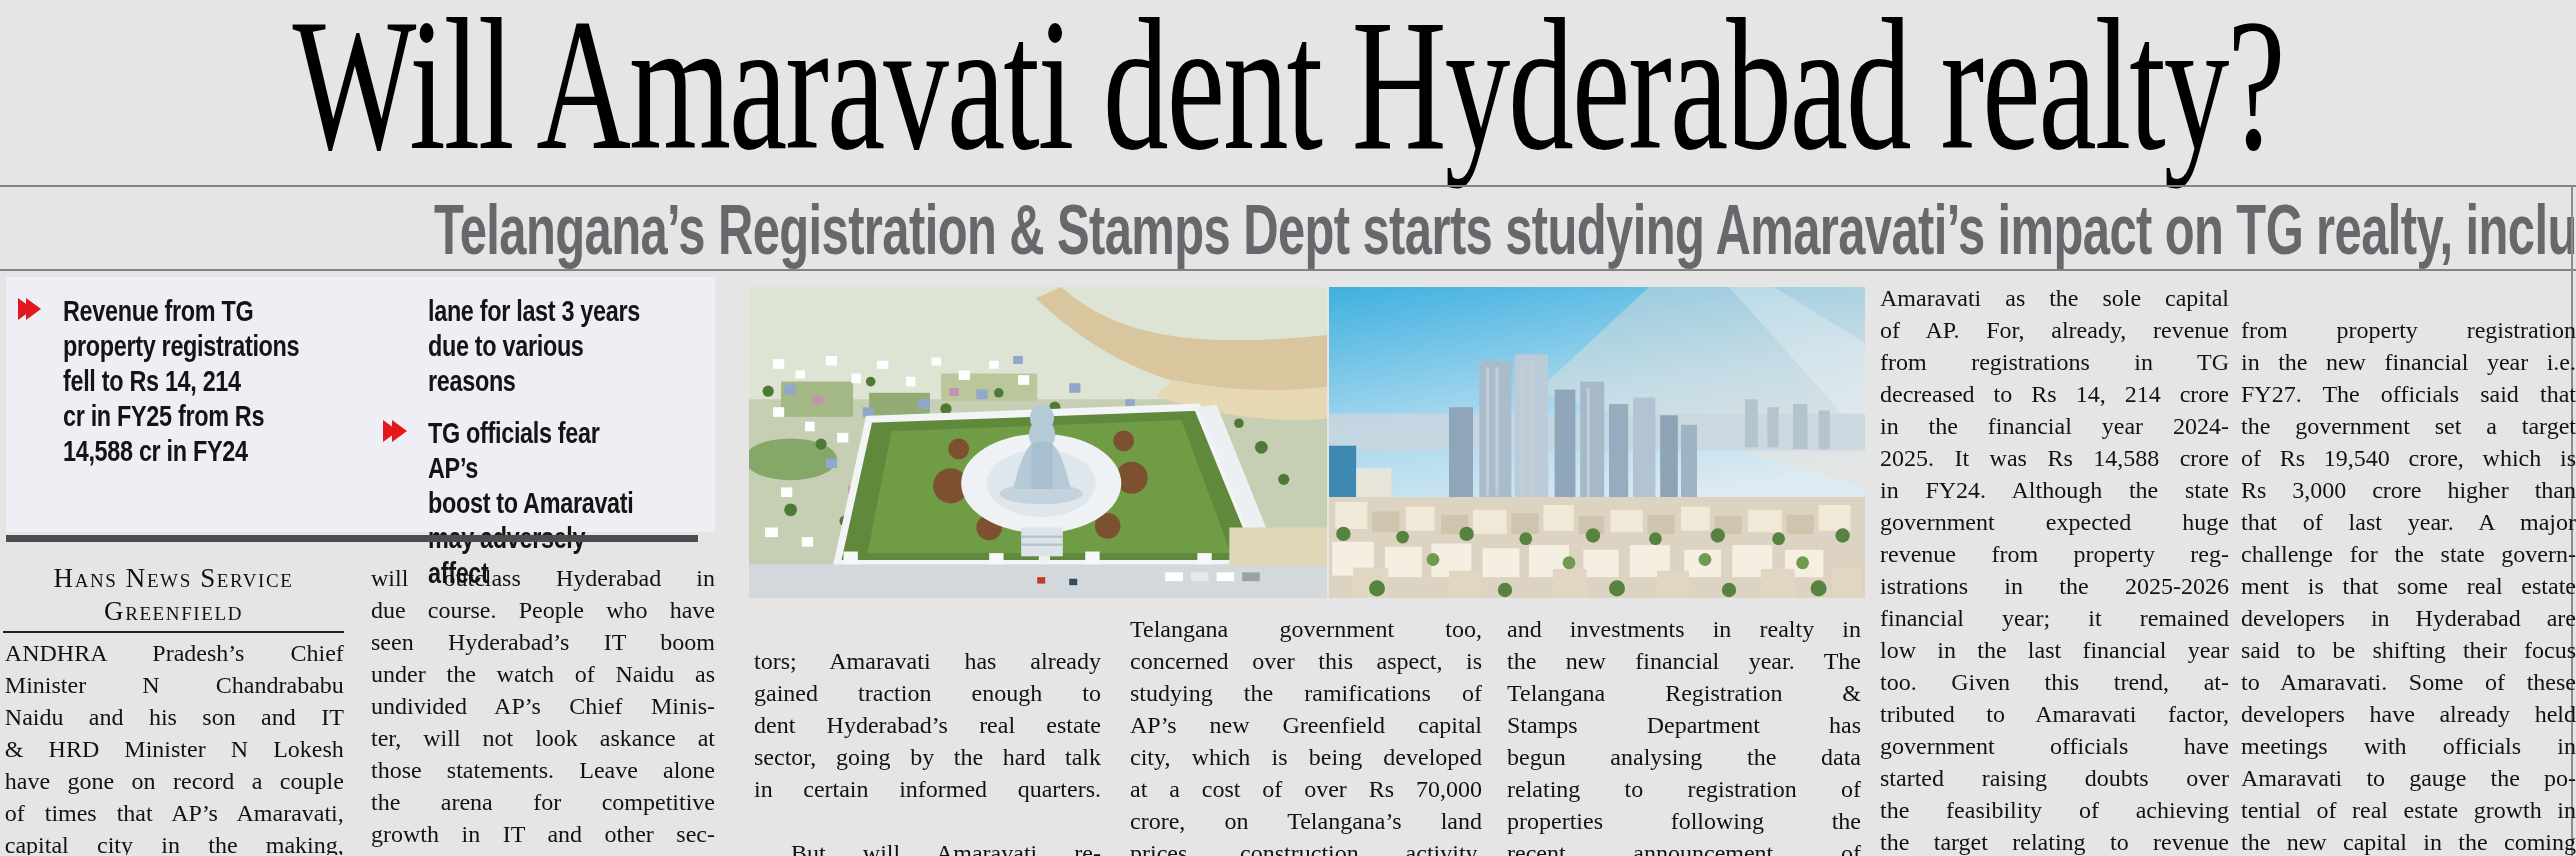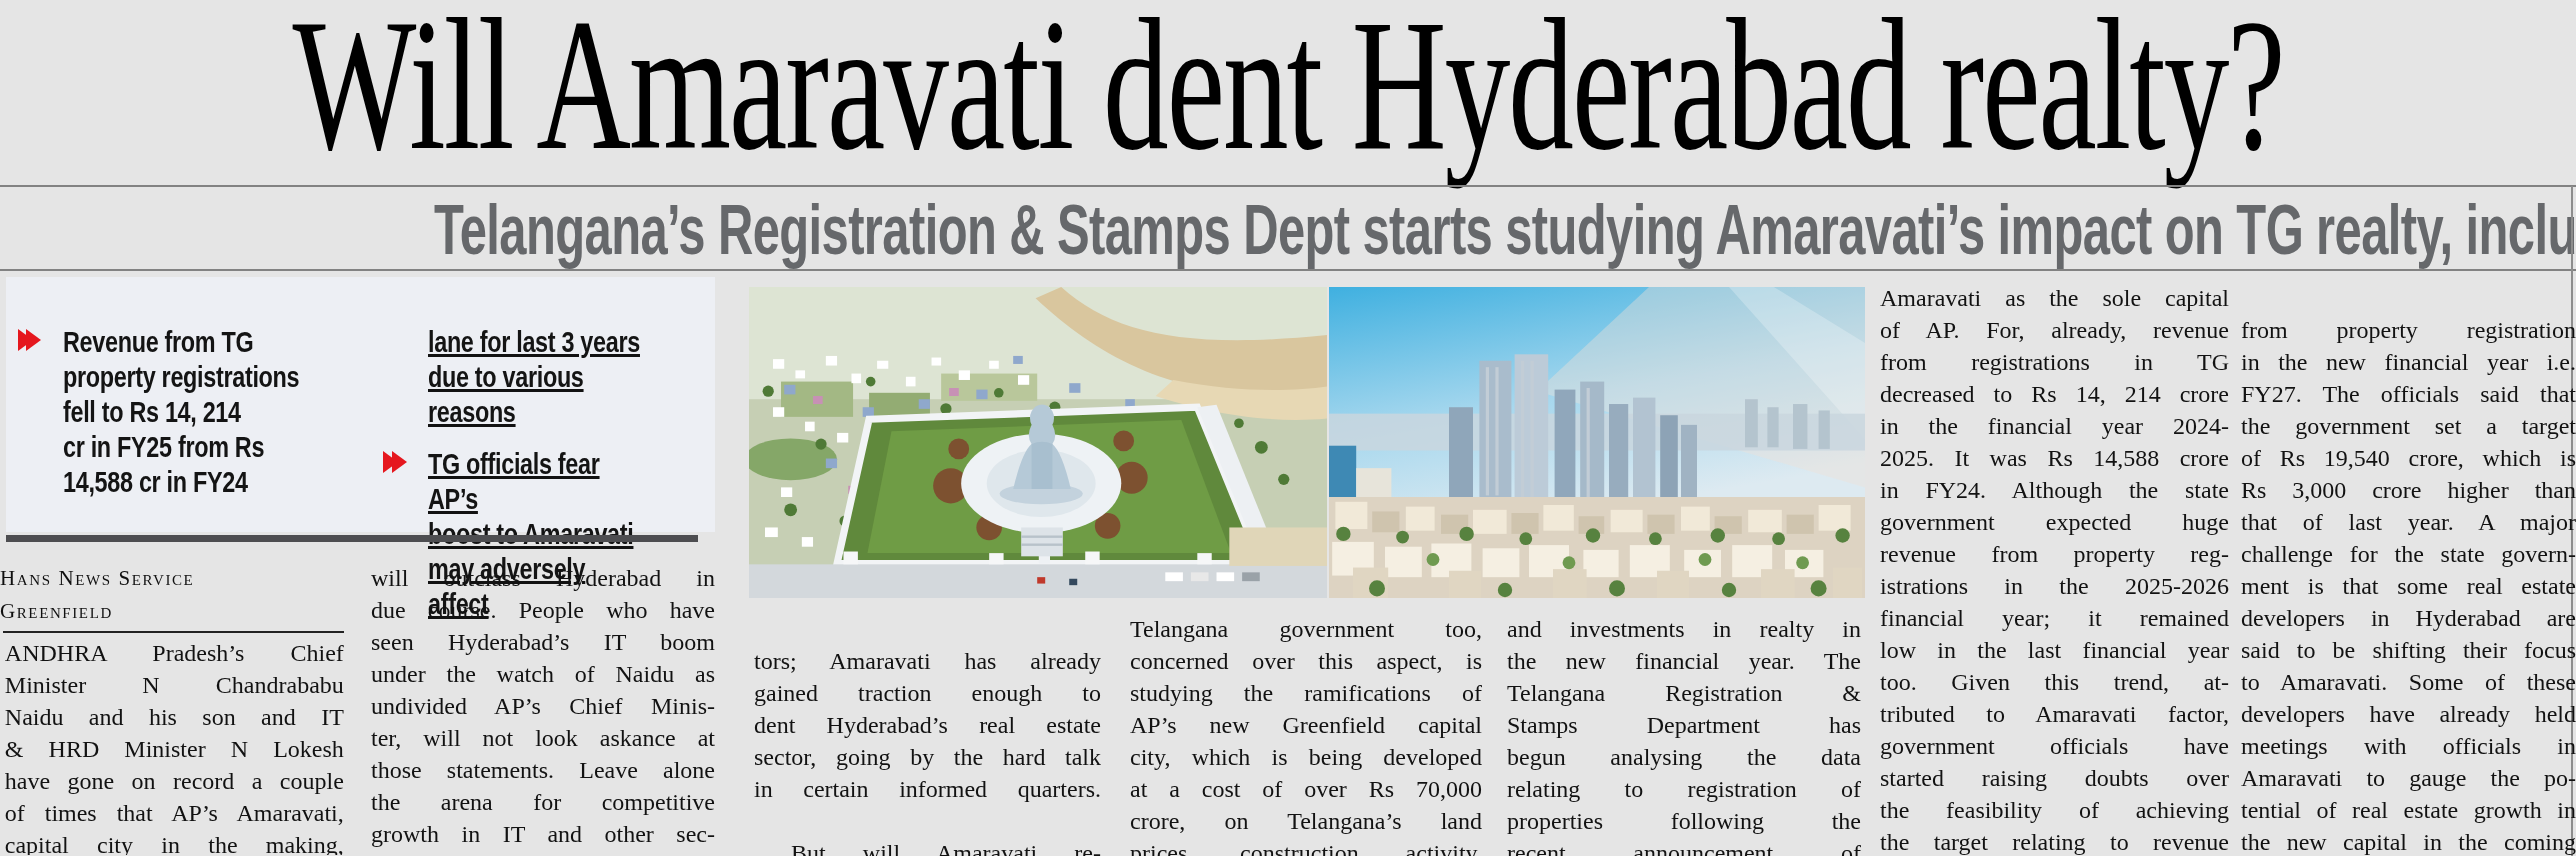--- a/index.html
+++ b/index.html
@@ -20,32 +20,32 @@
   
   .subhead{position:absolute;top:191px;left:0;width:100%;height:77px;text-align:center;}
   .subhead-inner{display:inline-block;font:bold 67px/77px "Liberation Sans",sans-serif;color:#66686b;
         transform:scale(0.73,1.04);white-space:nowrap;letter-spacing:-0.8px;}
 
   
   .hbox{position:absolute;left:6.4px;top:277px;width:709px;height:255px;background:#edeff4;}
   .hbox-rule{position:absolute;left:6.4px;top:535px;width:692px;height:7.2px;background:#4d4d50;}
   .hl-col{position:absolute;top:293px;}
   .hl-col-a{left:17.6px;width:362px;}
-  .hl-col-b{left:383px;width:330px;text-decoration:underline;}
-  .hl-item{display:flex;margin-top:31px;}
+  .hl-col-b{left:383px;width:330px;}
+  .hl-item{display:flex;}
   .hl-item + .hl-item{margin-top:17px;}
   .hl-marker{flex:0 0 45px;padding-top:4.8px;display:flex;}
   .tri{width:0;height:0;border:solid transparent;border-width:11.2px 0 11.2px 15px;border-left-color:#e5171e;}
   .tri.second{margin-left:-6.4px;}
   .hl-text{font:bold 30px/35px "Liberation Sans",sans-serif;color:#141414;white-space:pre-line;
         width:130%;transform:scaleX(0.78);transform-origin:0 0;letter-spacing:-0.4px;}
 
   
-  .byline{position:absolute;left:0;top:562px;width:347px;
-        font-size:21px;line-height:33px;font-variant:small-caps;letter-spacing:1.6px;color:#101010;}
+  .byline{position:absolute;left:0;top:562px;width:347px;text-align:center;
+        font-size:27px;line-height:33px;font-variant:small-caps;letter-spacing:1.6px;color:#101010;}
   .byline-rule{position:absolute;left:3.2px;top:631px;width:341px;height:2.4px;background:#222;}
 
   
   .body-col{position:absolute;font-size:24px;line-height:32px;color:#121212;
         white-space:pre-line;text-align:justify;text-align-last:justify;}
   .c1{left:4.8px;  top:637px;width:339px;height:218px;overflow:hidden;}
   .c2{left:371px;top:562px;width:344px;}
   .c3{left:754px;top:613px;width:347px;}
   .c4{left:1130px;top:613px;width:352px;}
   .c5{left:1507px;top:613px;width:354px;}

